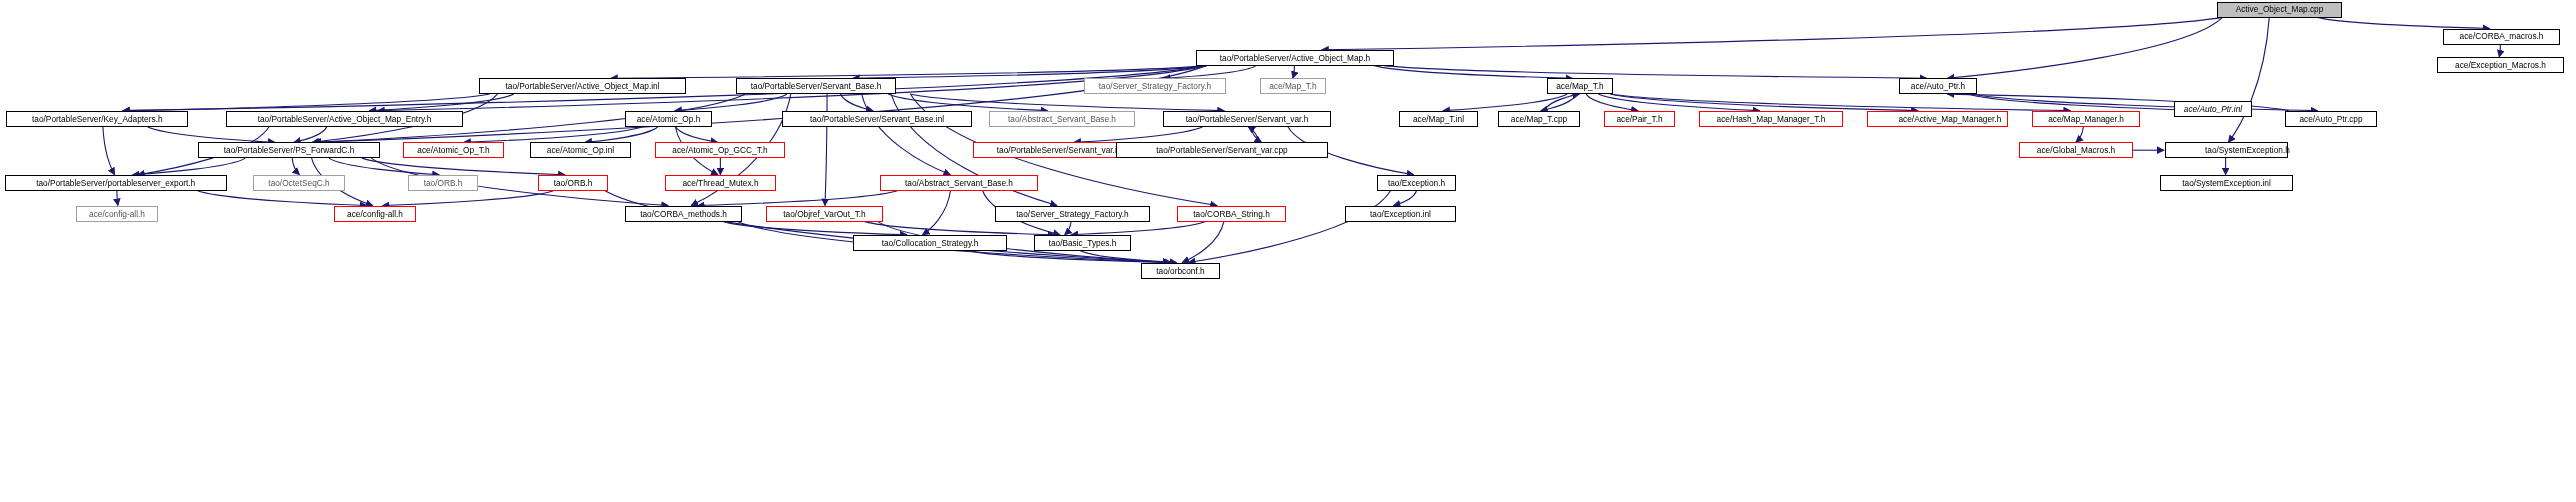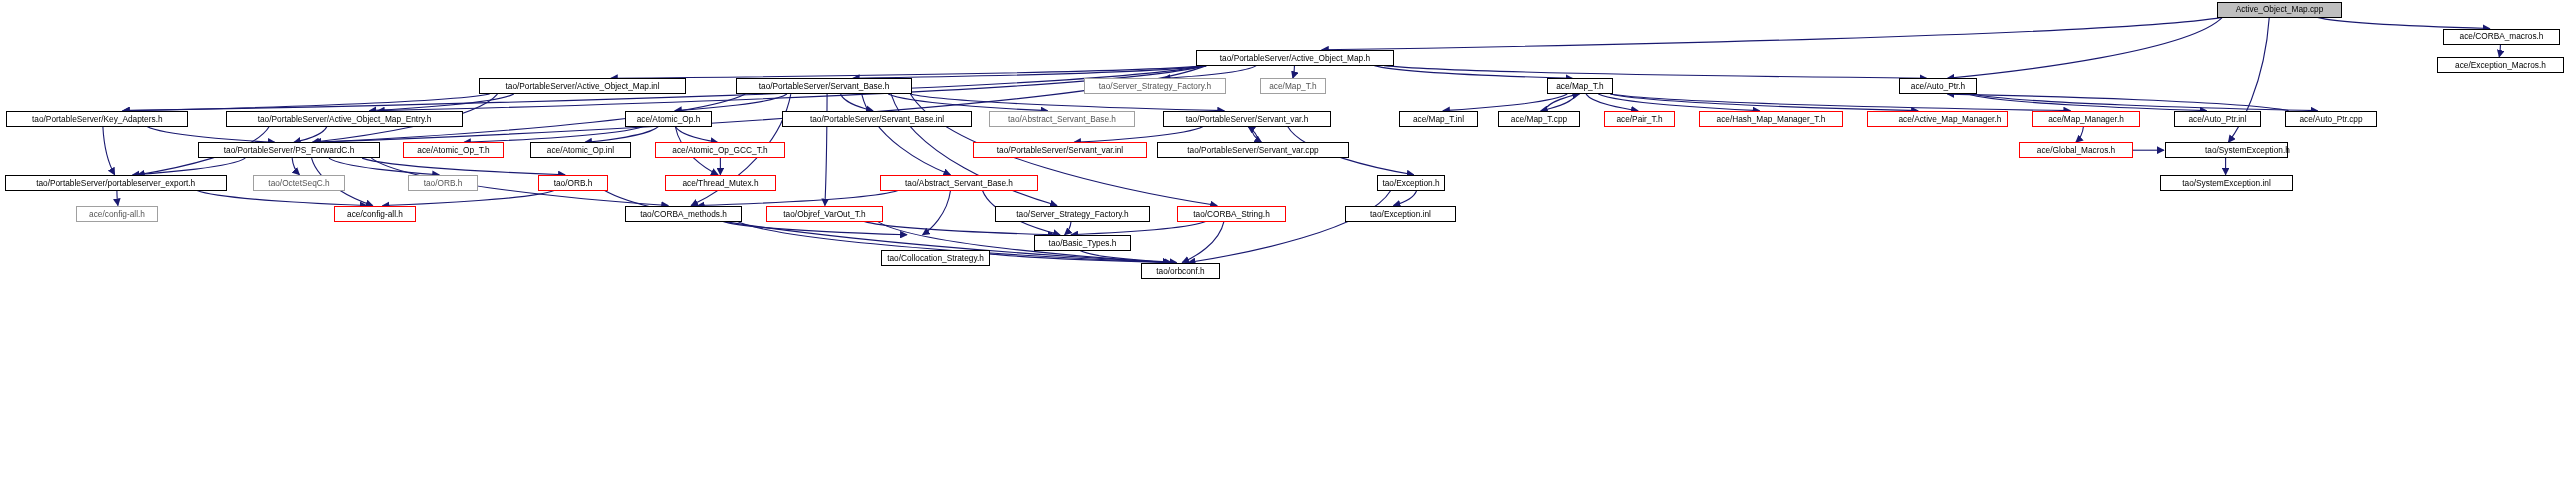--- a/index.html
+++ b/index.html
@@ -144,21 +144,21 @@
       </div>
       <div class="node" style="left: 2437px; top: 57px; width: 127px;">
         <span>ace/Exception_Macros.h</span>
       </div>
       <div class="node" style="left: 1196px; top: 50px; width: 198px;">
         <span>tao/PortableServer/Active_Object_Map.h</span>
       </div>
       <div class="node" style="left: 479px; top: 78px; width: 207px;">
         <span>tao/PortableServer/Active_Object_Map.inl</span>
       </div>
-      <div class="node" style="left: 736px; top: 78px; width: 176px;">
+      <div class="node" style="left: 736px; top: 78px; width: 160px;">
         <span>tao/PortableServer/Servant_Base.h</span>
       </div>
       <div class="node gray" style="left: 1084px; top: 78px; width: 142px;">
         <span>tao/Server_Strategy_Factory.h</span>
       </div>
       <div class="node gray" style="left: 1260px; top: 78px; width: 66px;">
         <span>ace/Map_T.h</span>
       </div>
       <div class="node" style="left: 1547px; top: 78px; width: 66px;">
         <span>ace/Map_T.h</span>
@@ -195,42 +195,42 @@
       </div>
       <div class="node red" style="left: 1699px; top: 111px; width: 144px;">
         <span>ace/Hash_Map_Manager_T.h</span>
       </div>
       <div class="node red" style="left: 1867px; top: 111px; width: 141px; padding-left: 28px;">
         <span>ace/Active_Map_Manager.h</span>
       </div>
       <div class="node red" style="left: 2032px; top: 111px; width: 108px;">
         <span>ace/Map_Manager.h</span>
       </div>
-      <div class="node" style="left: 2174px; top: 111px; width: 87px;">
+      <div class="node" style="left: 2174px; top: 101px; width: 78px; font-style: italic;">
         <span>ace/Auto_Ptr.inl</span>
       </div>
       <div class="node" style="left: 2285px; top: 111px; width: 92px;">
         <span>ace/Auto_Ptr.cpp</span>
       </div>
       <div class="node" style="left: 198px; top: 142px; width: 182px;">
         <span>tao/PortableServer/PS_ForwardC.h</span>
       </div>
       <div class="node red" style="left: 403px; top: 142px; width: 101px;">
         <span>ace/Atomic_Op_T.h</span>
       </div>
       <div class="node" style="left: 530px; top: 142px; width: 101px;">
         <span>ace/Atomic_Op.inl</span>
       </div>
       <div class="node red" style="left: 655px; top: 142px; width: 130px; text-align: right;">
         <span>ace/Atomic_Op_GCC_T.h</span>
       </div>
       <div class="node red" style="left: 973px; top: 142px; width: 174px;">
         <span>tao/PortableServer/Servant_var.inl</span>
       </div>
-      <div class="node" style="left: 1157px; top: 142px; width: 192px;">
+      <div class="node" style="left: 1116px; top: 142px; width: 212px;">
         <span>tao/PortableServer/Servant_var.cpp</span>
       </div>
       <div class="node red" style="left: 2019px; top: 142px; width: 114px;">
         <span>ace/Global_Macros.h</span>
       </div>
       <div class="node" style="left: 2165px; top: 142px; width: 123px; padding-left: 45px;">
         <span>tao/SystemException.h</span>
       </div>
       <div class="node" style="left: 4.7px; top: 175px; width: 222px;">
         <span>tao/PortableServer/portableserver_export.h</span>
@@ -243,21 +243,21 @@
       </div>
       <div class="node red" style="left: 538px; top: 175px; width: 70px;">
         <span>tao/ORB.h</span>
       </div>
       <div class="node red" style="left: 665px; top: 175px; width: 111px;">
         <span>ace/Thread_Mutex.h</span>
       </div>
       <div class="node red" style="left: 880px; top: 175px; width: 158px;">
         <span>tao/Abstract_Servant_Base.h</span>
       </div>
-      <div class="node" style="left: 1377px; top: 175px; width: 68px;">
+      <div class="node" style="left: 1377px; top: 175px; width: 79px;">
         <span>tao/Exception.h</span>
       </div>
       <div class="node" style="left: 2160px; top: 175px; width: 133px;">
         <span>tao/SystemException.inl</span>
       </div>
       <div class="node gray" style="left: 76px; top: 206px; width: 82px;">
         <span>ace/config-all.h</span>
       </div>
       <div class="node red" style="left: 334px; top: 206px; width: 82px;">
         <span>ace/config-all.h</span>
@@ -270,21 +270,21 @@
       </div>
       <div class="node" style="left: 995px; top: 206px; width: 155px;">
         <span>tao/Server_Strategy_Factory.h</span>
       </div>
       <div class="node red" style="left: 1177px; top: 206px; width: 109px;">
         <span>tao/CORBA_String.h</span>
       </div>
       <div class="node" style="left: 1345px; top: 206px; width: 111px;">
         <span>tao/Exception.inl</span>
       </div>
-      <div class="node" style="left: 853px; top: 250px; width: 109px; margin-left: 28px;">
+      <div class="node" style="left: 853px; top: 235px; width: 154px;">
         <span>tao/Collocation_Strategy.h</span>
       </div>
       <div class="node" style="left: 1016px; top: 235px; width: 97px; margin-left: 18px;">
         <span>tao/Basic_Types.h</span>
       </div>
       <div class="node" style="left: 1141px; top: 263px; width: 79px;">
         <span>tao/orbconf.h</span>
       </div>
     </div>
 </div>

